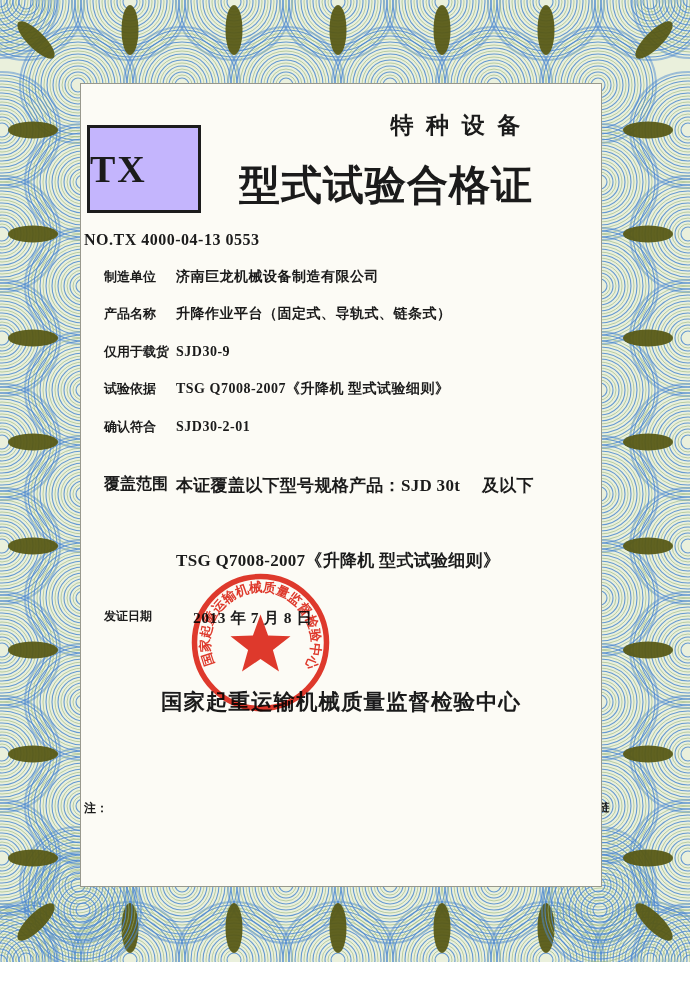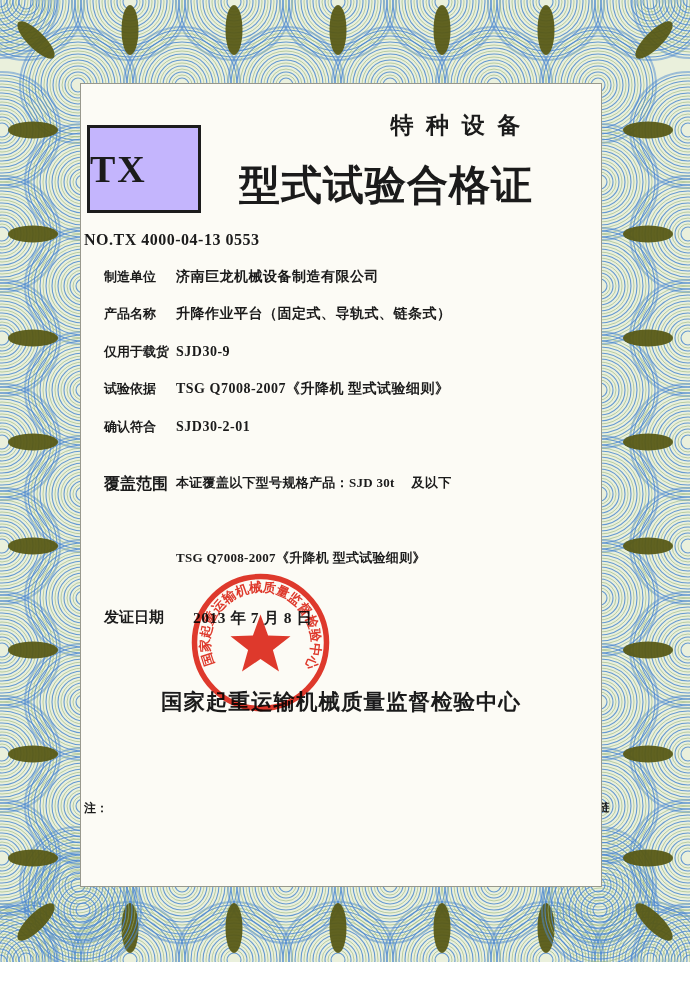--- a/index.html
+++ b/index.html
@@ -13,22 +13,22 @@
           display:flex;align-items:center;justify-content:flex-start;background:#c4b5fd;}
   .tx-box span{font-size:38px;font-weight:bold;letter-spacing:2px;}
   .title-block{left:193px;top:110px;width:340px;text-align:right;}
   .title-cat{font-size:23px;font-weight:bold;letter-spacing:.55em;padding-left:.35em;}
   .title-main{font-size:41px;font-weight:bold;letter-spacing:1px;margin-top:17px;white-space:nowrap;}
   .cert-no{left:84px;top:231px;width:538px;text-align:left;font-size:16px;font-weight:bold;letter-spacing:.5px;}
   .frow{left:104px;width:498px;display:flex;align-items:baseline;}
   .flabel{flex:none;width:72px;font-size:13px;font-weight:bold;}
   .fvalue{font-size:14px;font-weight:bold;letter-spacing:.5px;white-space:nowrap;}
   .cov-label{left:104px;top:474px;font-size:16px;font-weight:bold;text-align:right;}
-  .cov-line{left:176px;font-size:13px;font-weight:bold;letter-spacing:.3px;white-space:nowrap;font-family:Liberation Serif, serif;}
-  .issue-label{left:104px;top:608px;font-size:15px;font-weight:bold;}
+  .cov-line{left:176px;font-size:17px;font-weight:bold;letter-spacing:.3px;white-space:nowrap;font-family:Liberation Serif, serif;}
+  .issue-label{left:104px;top:608px;font-size:12px;font-weight:bold;}
   .issue-date{left:193px;top:608px;font-size:15.5px;font-weight:bold;letter-spacing:.5px;}
   .authority{left:80px;top:687px;width:522px;text-align:center;font-size:21.5px;font-weight:bold;letter-spacing:1px;}
   .seal{left:188px;top:570px;z-index:3;mix-blend-mode:multiply;opacity:.93;}
   .note-label{left:84px;top:800px;font-size:12px;font-weight:bold;}
   .note-num{position:absolute;left:121px;font-size:11.5px;font-weight:bold;}
   .note-text{position:absolute;left:154px;font-size:11.5px;font-weight:bold;letter-spacing:-.4px;white-space:nowrap;}
 </style>
 </head>
 <body>
 

